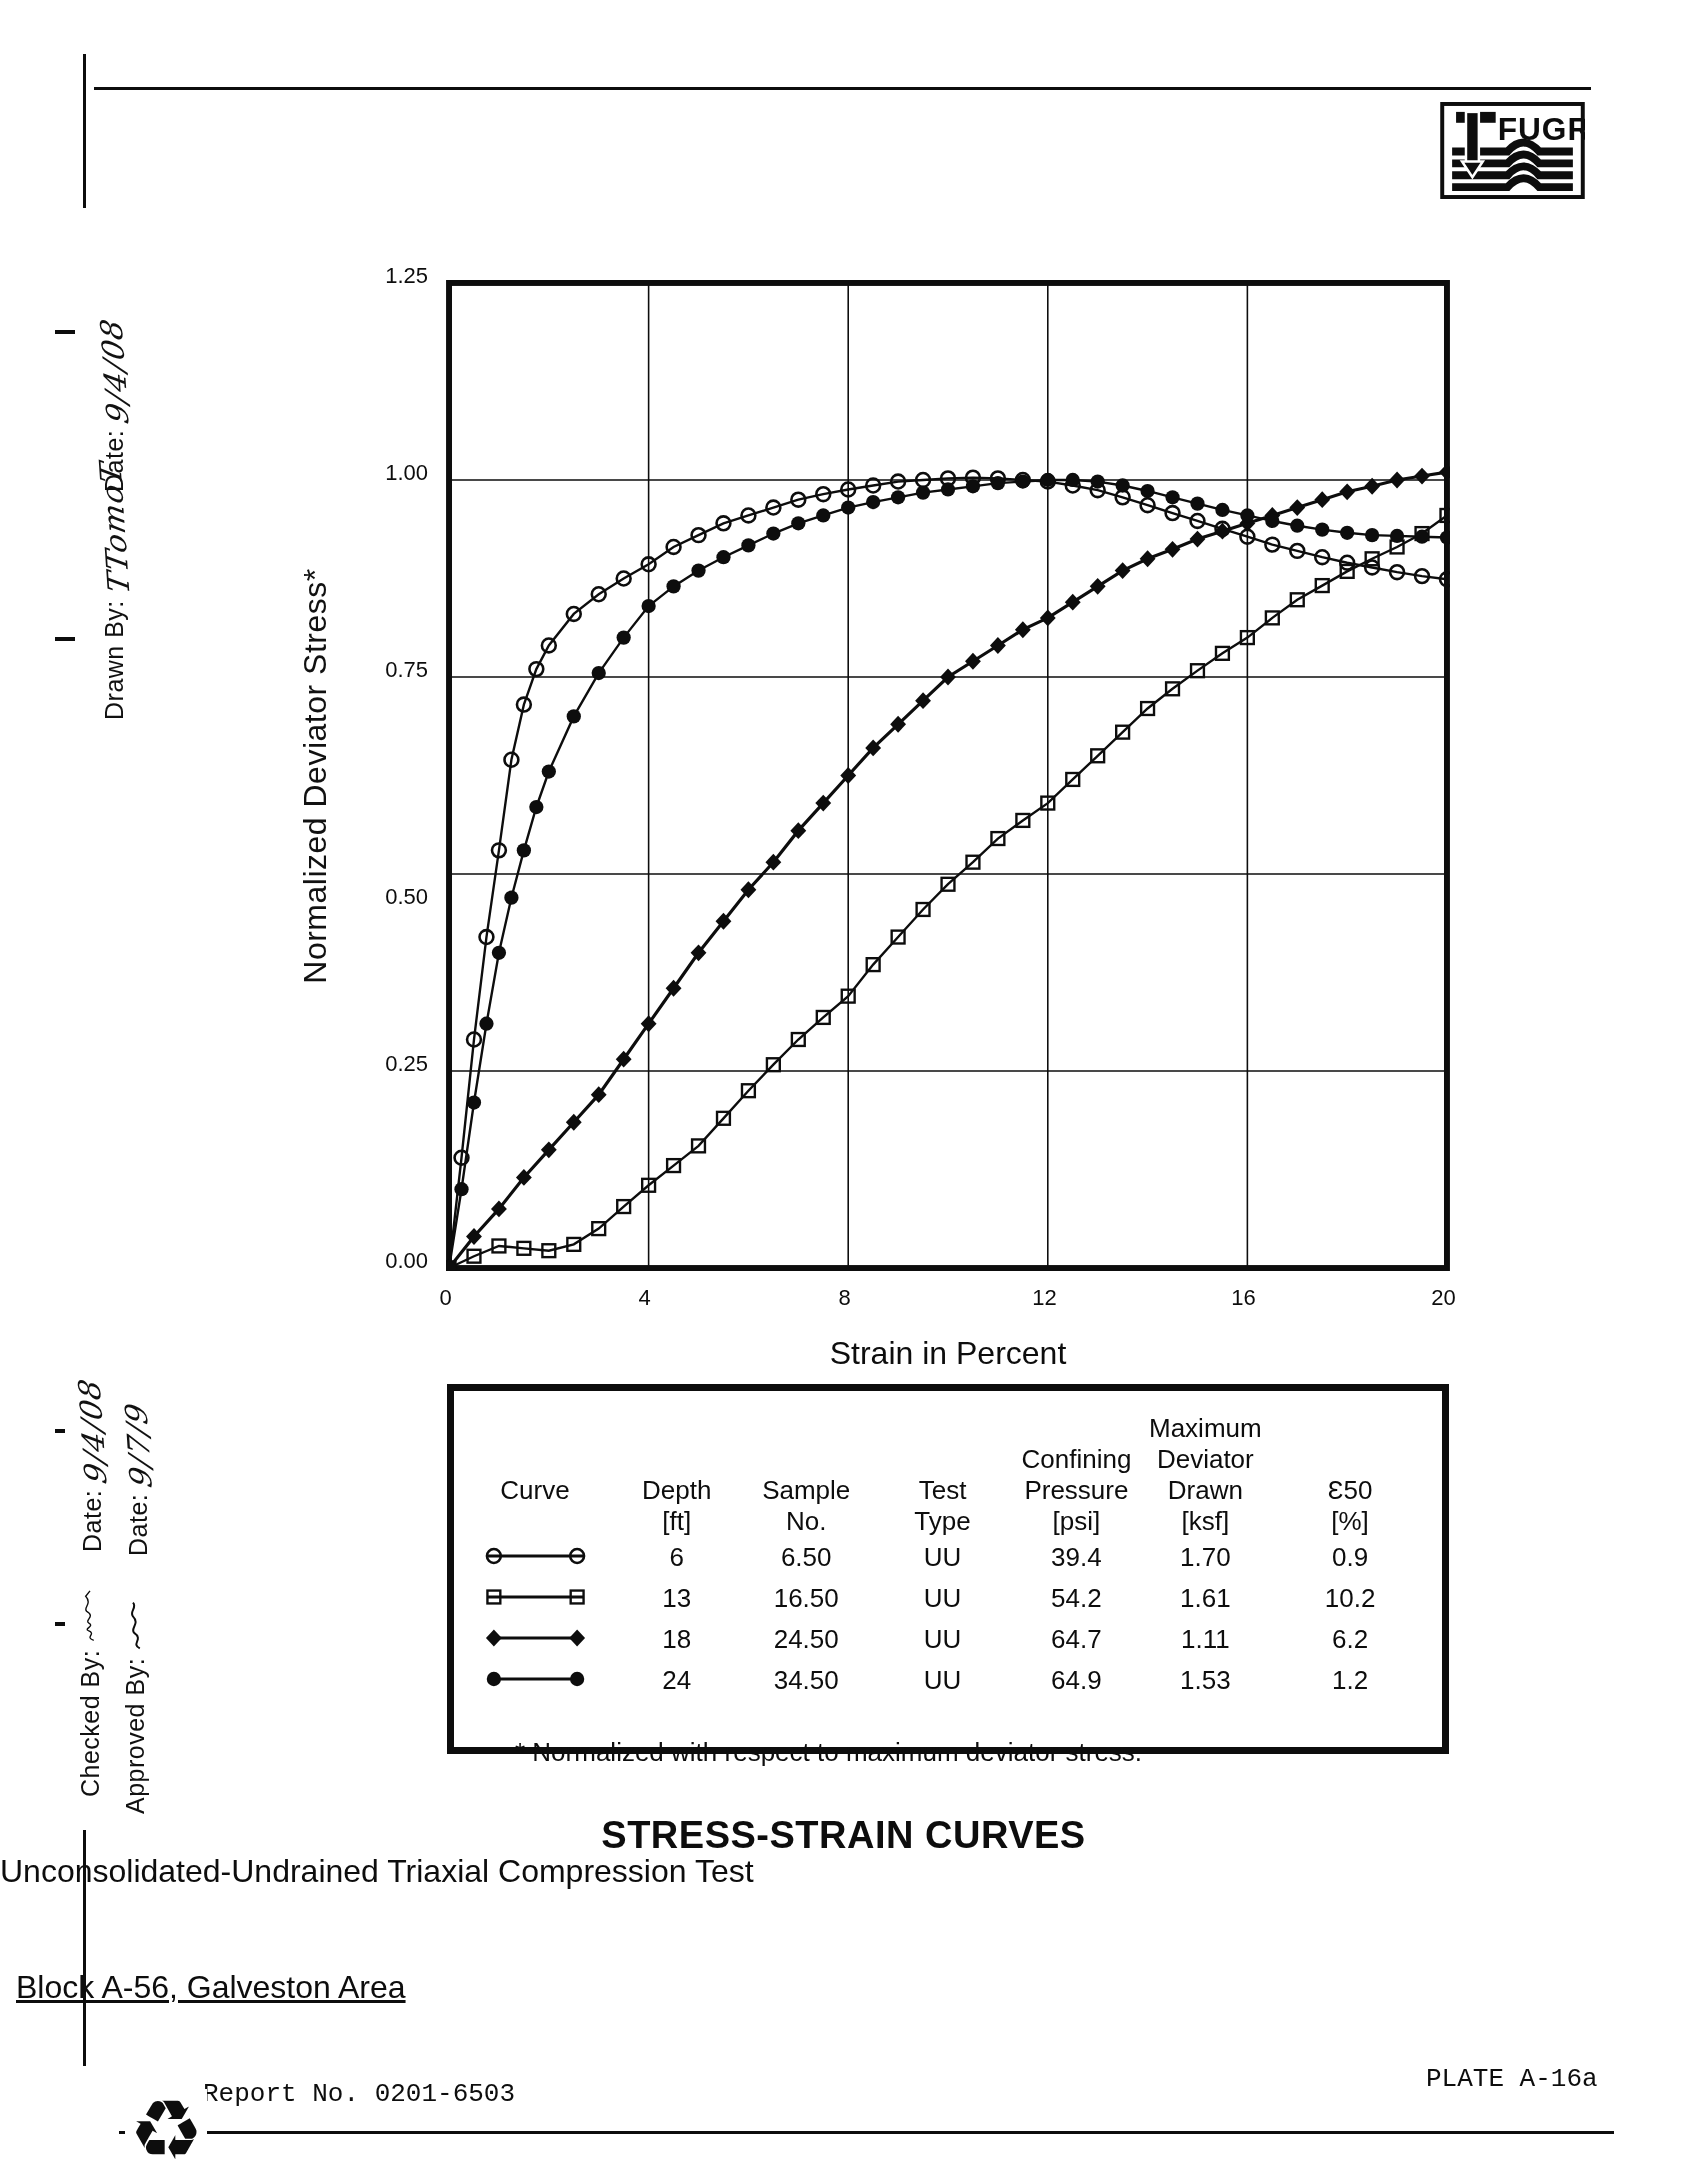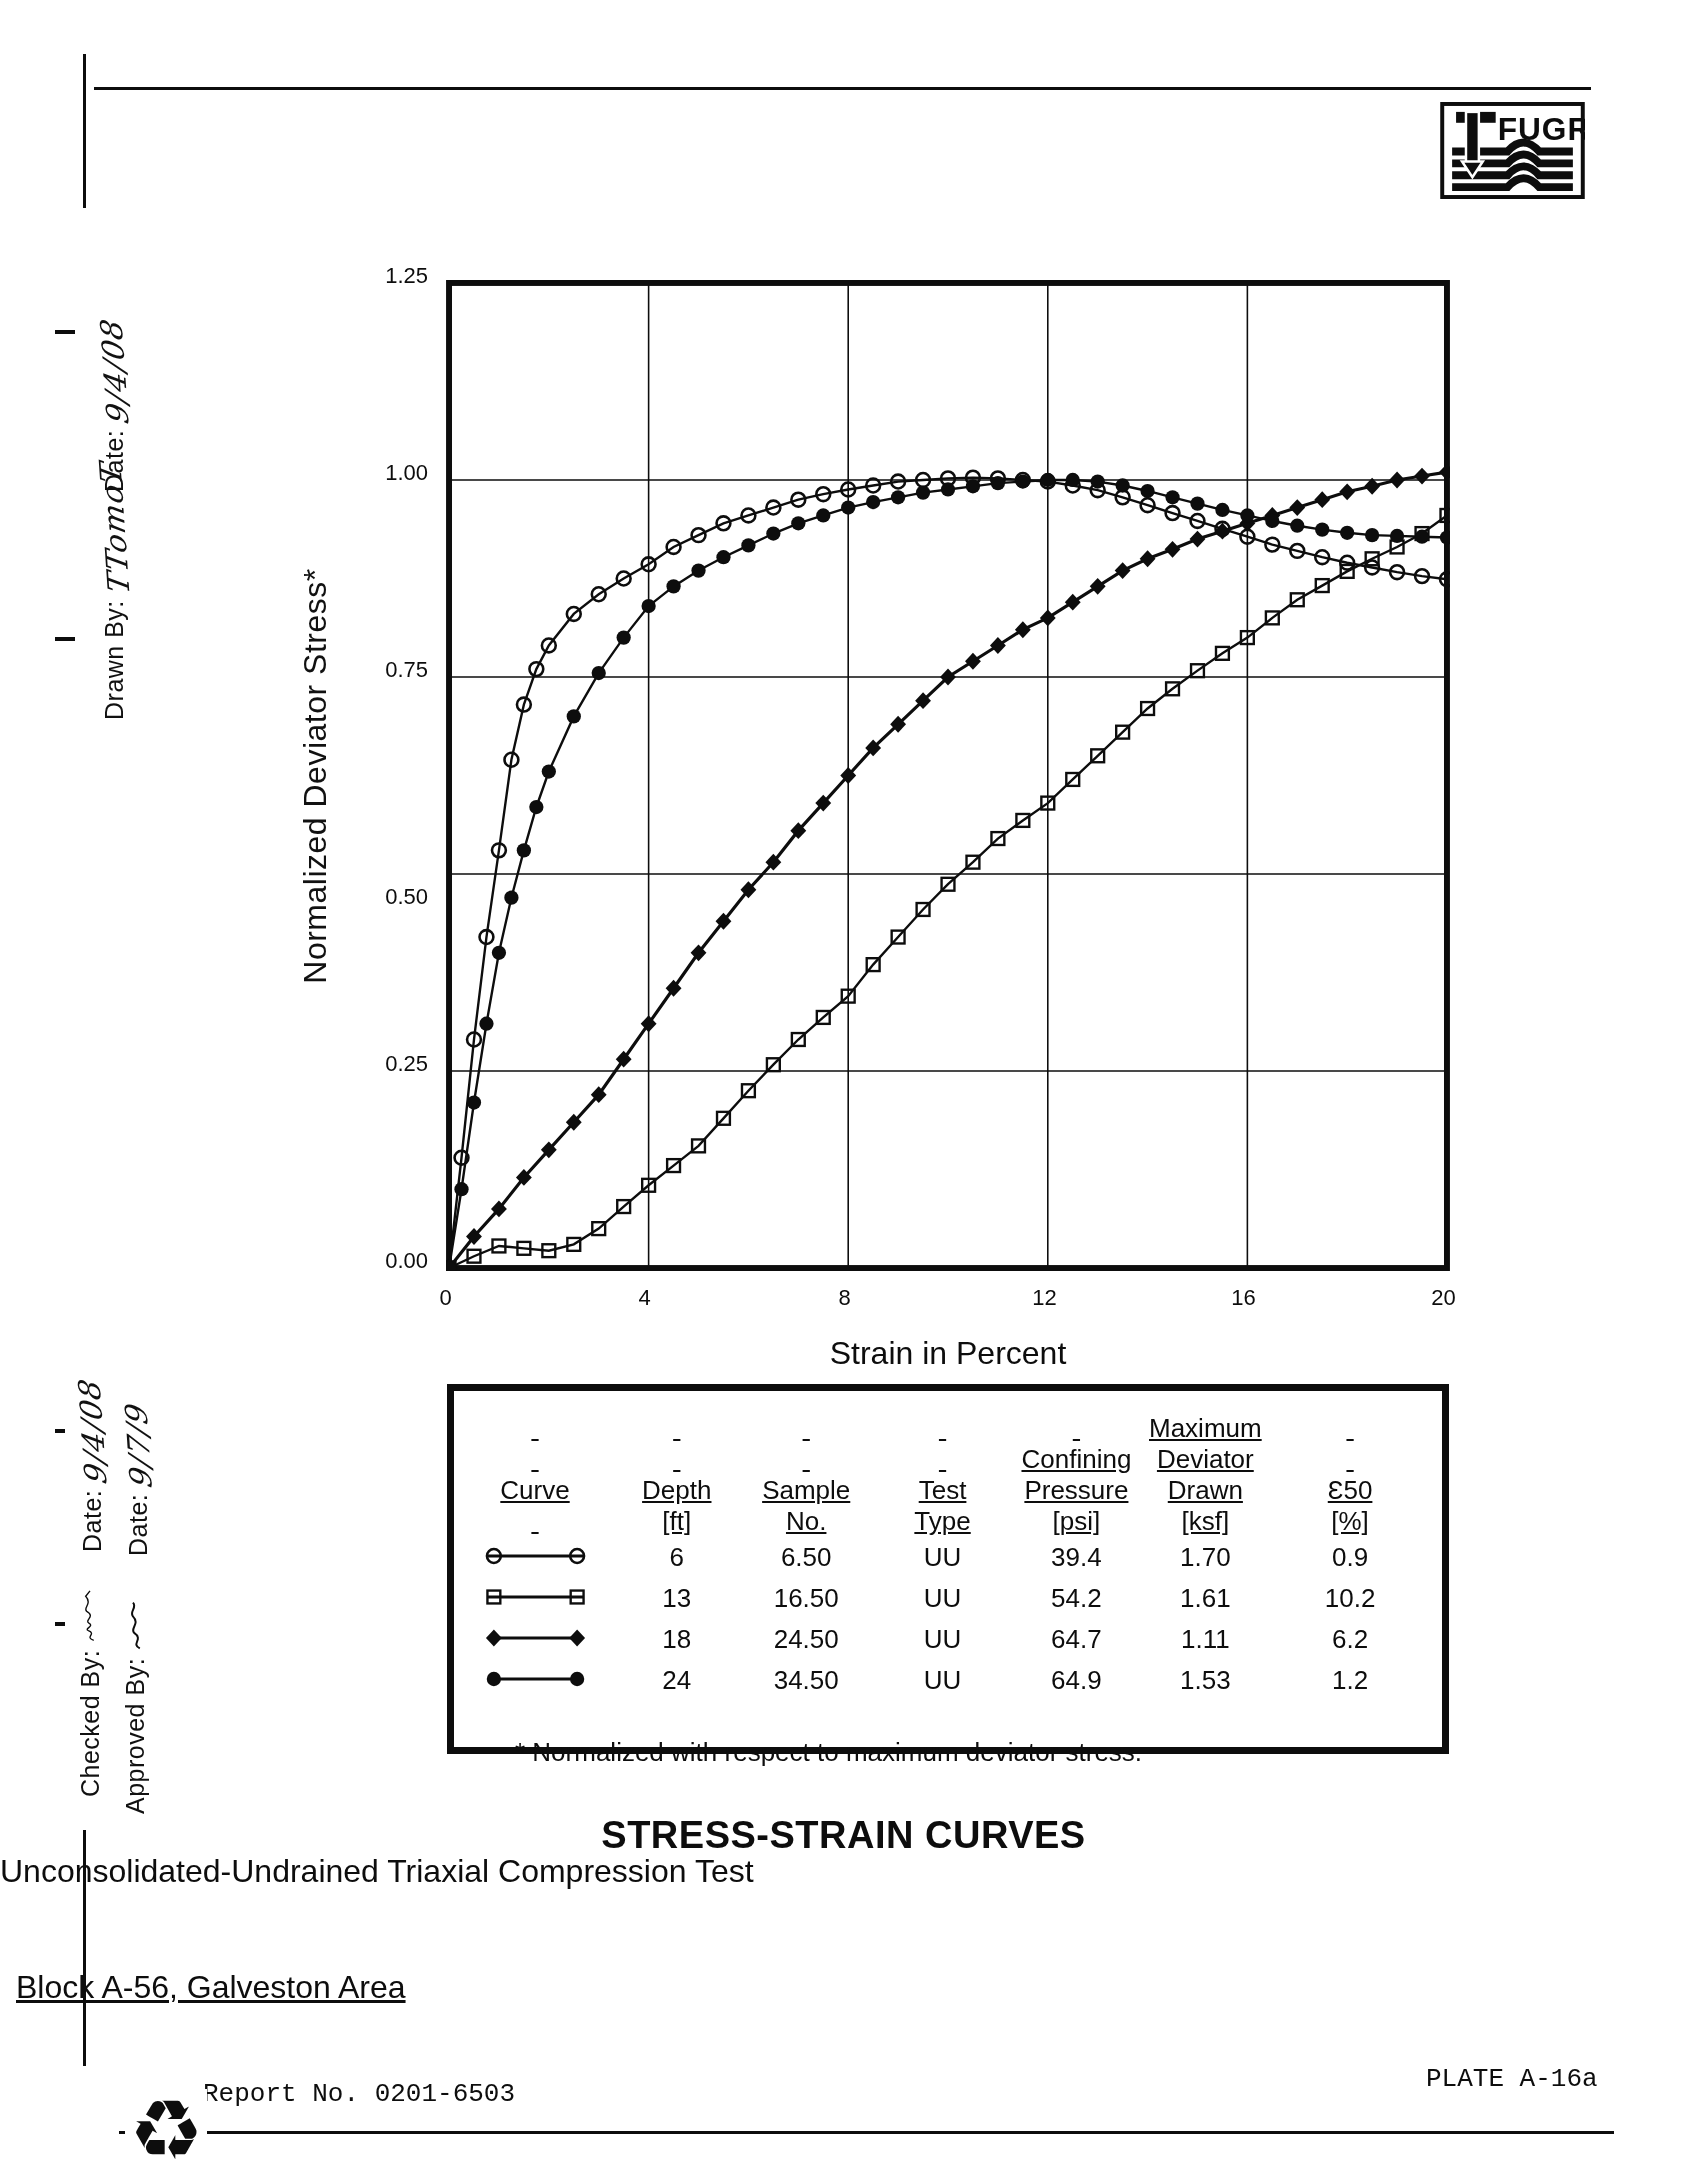--- a/index.html
+++ b/index.html
@@ -21,21 +21,21 @@
   
   .ytitle{font-size:32px;letter-spacing:0.5px;text-align:center;}
   .tick{font-size:22px;color:#0d0d0d;}
   .ytick{text-align:right;}
   .xtick{text-align:center;}
   .xtitle{font-size:32px;text-align:center;}
   
   .tbl-box{left:447px;top:1384px;width:1002px;height:370px;border:7px solid #0d0d0d;box-sizing:border-box;}
   .tbl-grid{display:grid;grid-template-columns:16.4% 12.3% 13.9% 13.7% 13.4% 12.7% 16.6%;}
   .hdr-col{display:flex;flex-direction:column;justify-content:flex-end;align-items:center;}
-  .hdr-line{font-size:26px;line-height:31px;text-align:center;text-decoration:underline;}
+  .hdr-line{font-size:26px;line-height:31px;text-align:center;}
   .trow{height:41px;align-items:center;}
   .tcell{font-size:26px;text-align:center;}
   .footnote{font-size:26px;}
   
   .t-main{font-size:38px;font-weight:bold;letter-spacing:0.5px;text-align:center;width:100%;}
   .t-sub,.t-line{font-size:32px;text-align:left;width:100%;}
   
   .foot{font-size:26px;font-family:Liberation Mono, monospace;}
   .bottom-rule{height:3px;background:#0d0d0d;}
   .recycle{font-size:83px;line-height:83px;color:#0d0d0d;font-family:"DejaVu Sans",sans-serif;}

